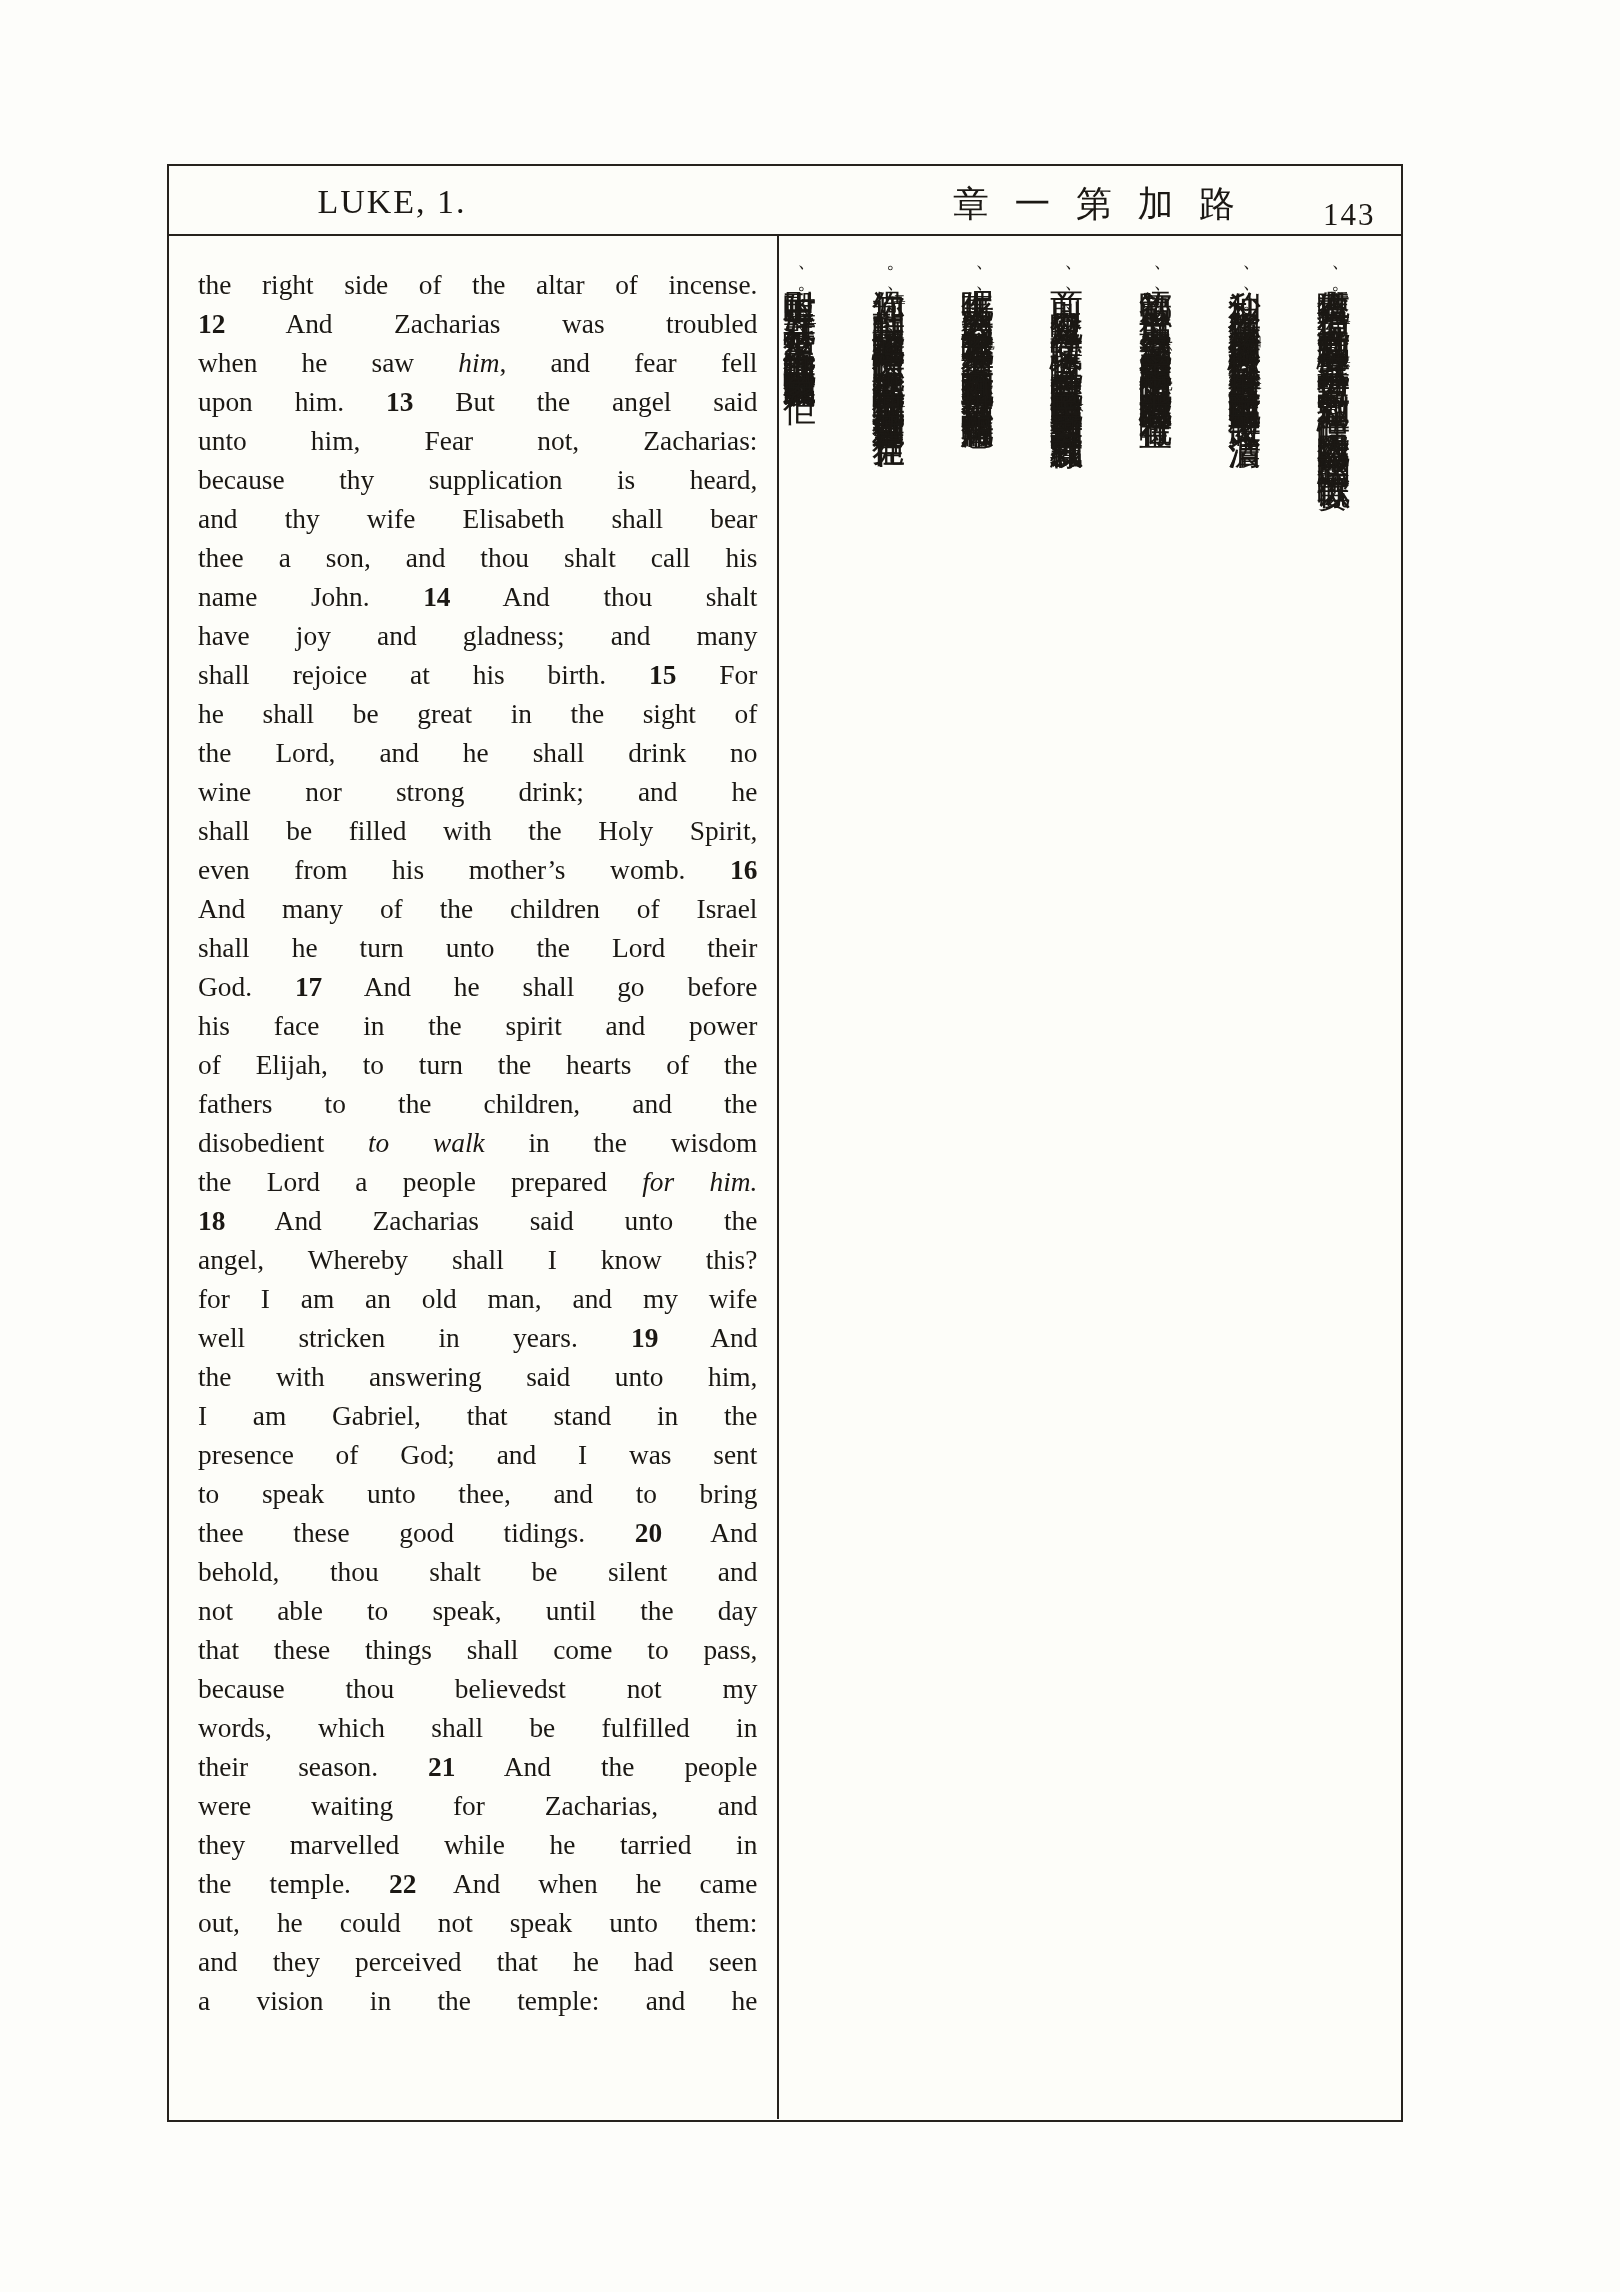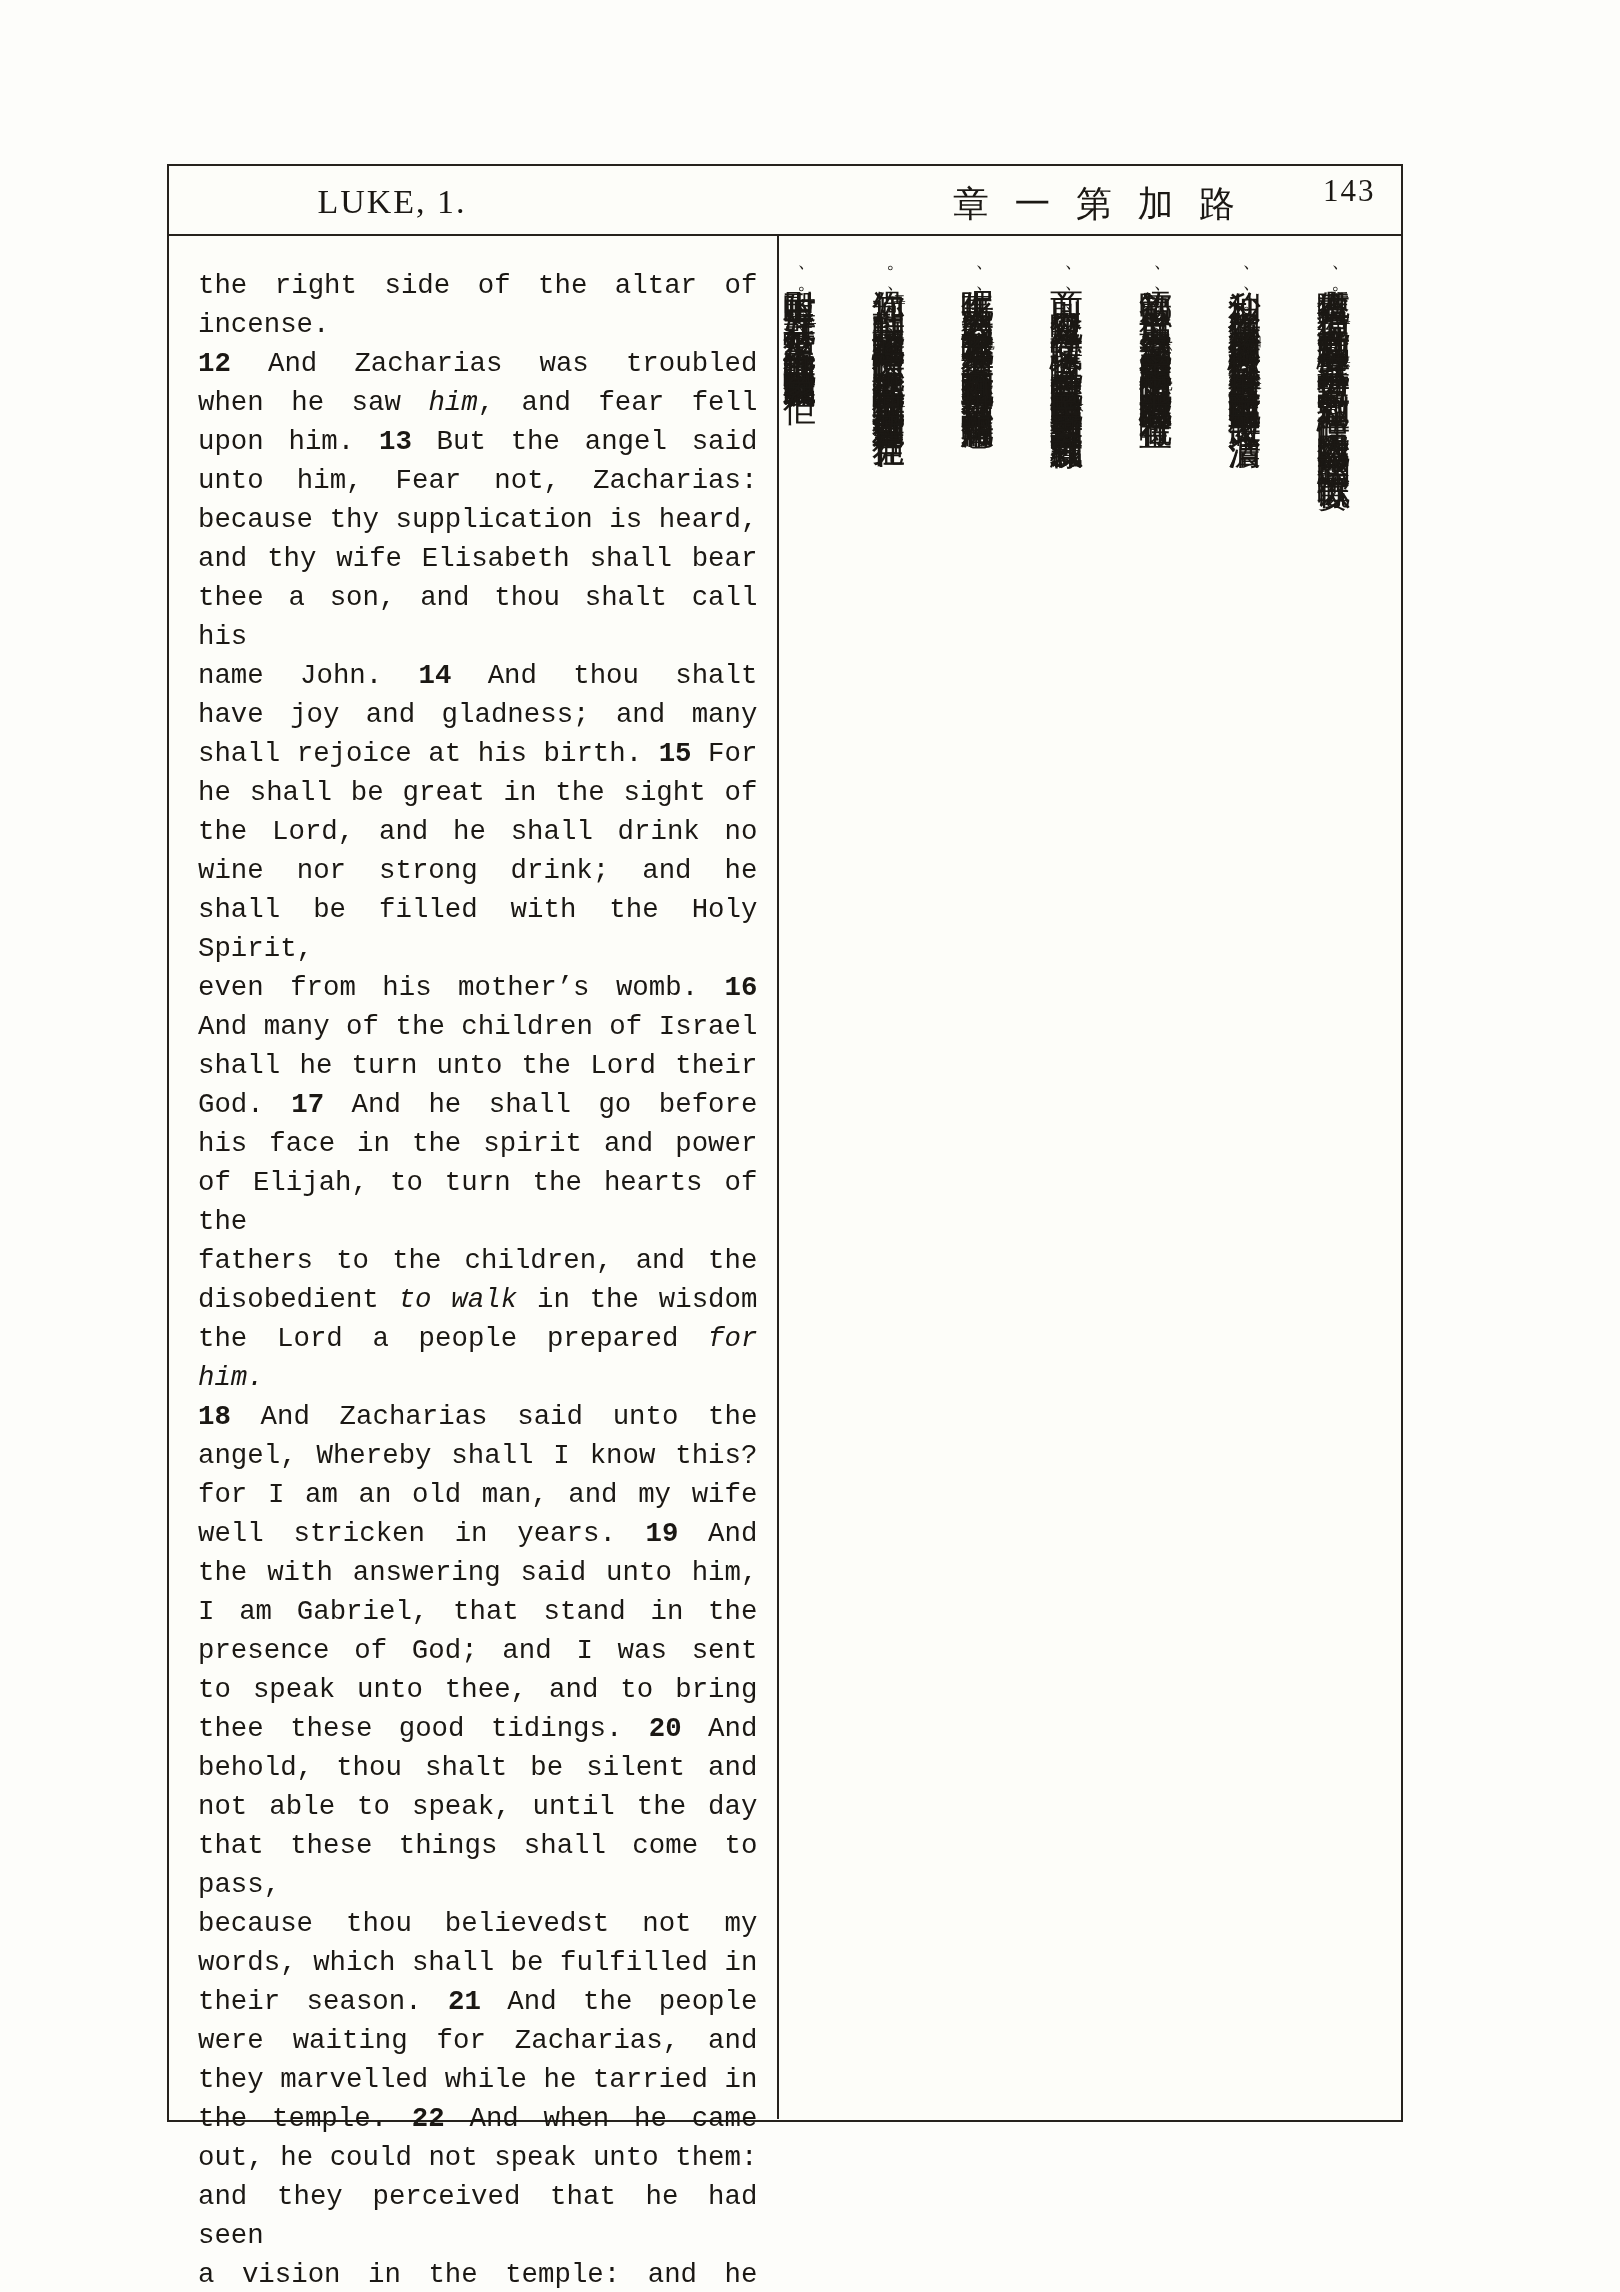--- a/index.html
+++ b/index.html
@@ -6,24 +6,24 @@
   html,body{margin:0;padding:0;background:#ffffff;}
   .canvas{position:relative;width:1620px;height:2293px;background:#fdfdfa;overflow:hidden;
           font-family:"Liberation Serif",serif;color:#1b1814;}
   .page{position:absolute;left:167px;top:164px;width:1236px;height:1958px;
         border:2.9px solid #26221d;box-sizing:border-box;background:#fdfdf9;}
   .hdr{position:relative;height:68px;border-bottom:2.9px solid #26221d;}
   .title-en{position:absolute;left:223px;top:53%;transform:translate(-50%,-50%);
             font-size:34px;letter-spacing:2px;white-space:nowrap;}
   .title-zh{position:absolute;left:784px;top:13.7px;font-size:36px;letter-spacing:25.5px;
             white-space:nowrap;}
-  .page-number{position:absolute;right:25.5px;top:7px;font-size:31px;letter-spacing:2px;}
+  .page-number{position:absolute;right:25.5px;top:31px;font-size:31px;letter-spacing:2px;}
   .pbody{display:flex;height:calc(100% - 71px);}
   .eng{width:610px;box-sizing:border-box;border-right:2.9px solid #26221d;
-       padding:30px 19.6px 0 29px;flex:none;font-family:Liberation Mono, monospace;}
+       padding:30px 19.6px 0 29px;flex:none;}
   .eline{font-size:27.4px;line-height:39px;text-align:justify;text-align-last:justify;}
   .seg-b{font-weight:bold;margin-top:16px;}
   .seg-i{font-style:italic;}
   .chi{flex:1;position:relative;}
   .cjk{position:absolute;top:29px;right:23.5px;bottom:3.9px;writing-mode:vertical-rl;}
   .vcol{line-height:89px;font-size:33px;letter-spacing:0;}
   .punct{font-size:20.6px;position:relative;left:7.8px;top:-2px;}
   .verse{font-size:12.7px;position:relative;left:10.8px;}
   .pname{border-right:2.5px solid #2b2620;padding-right:2.9px;}
 </style>

